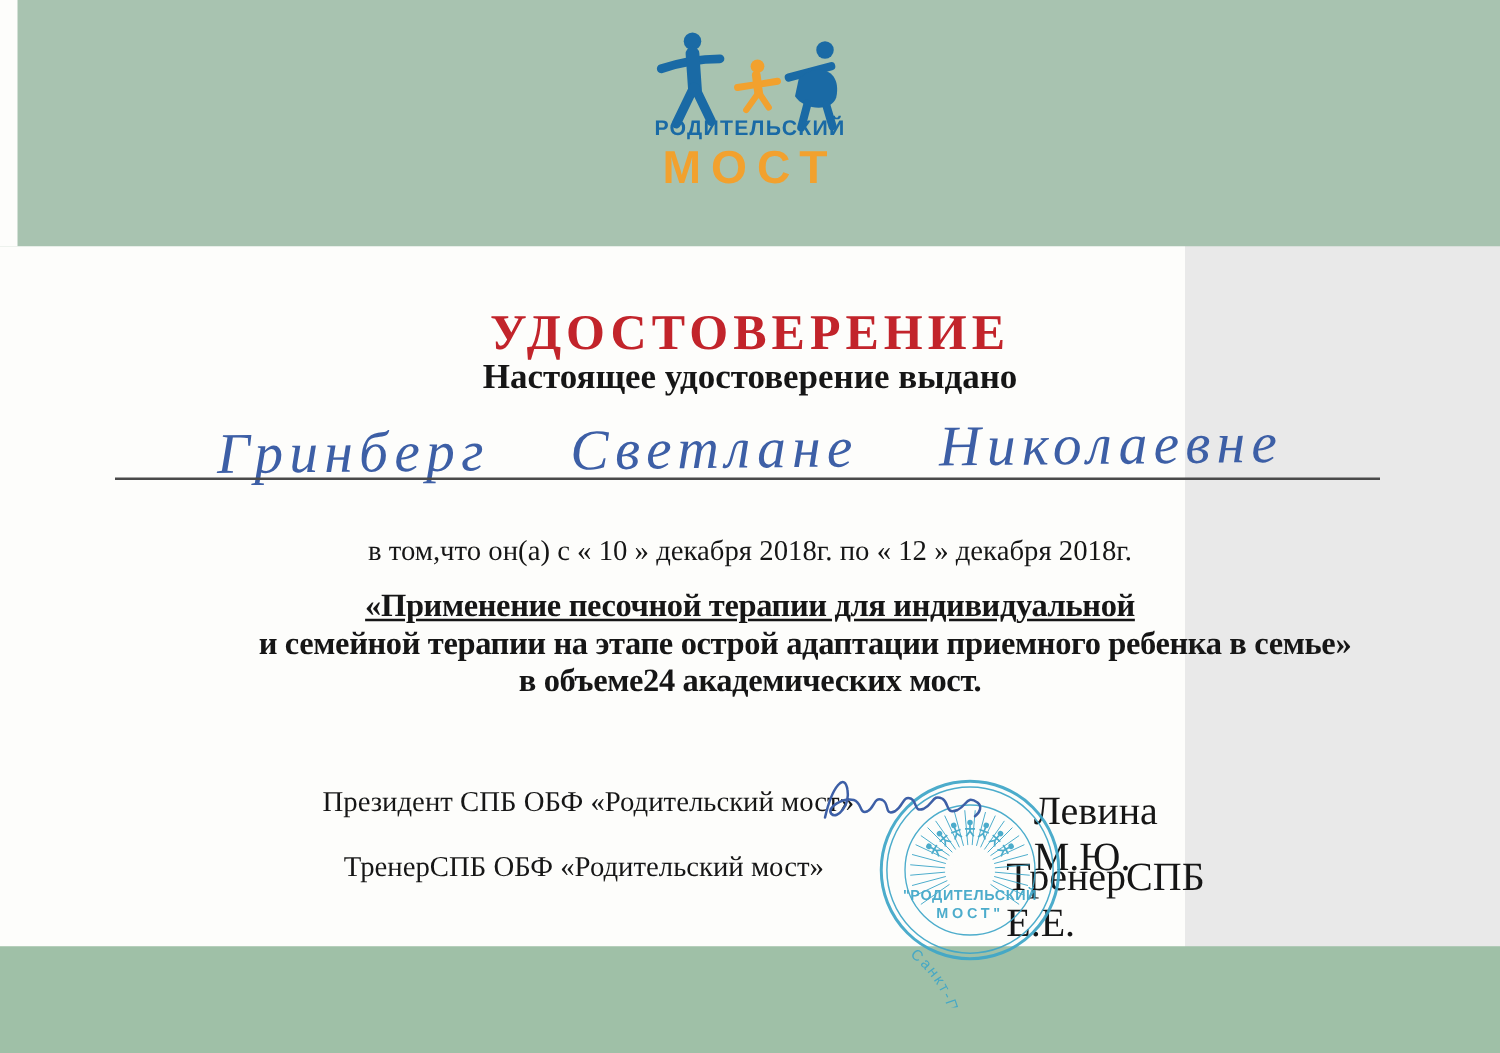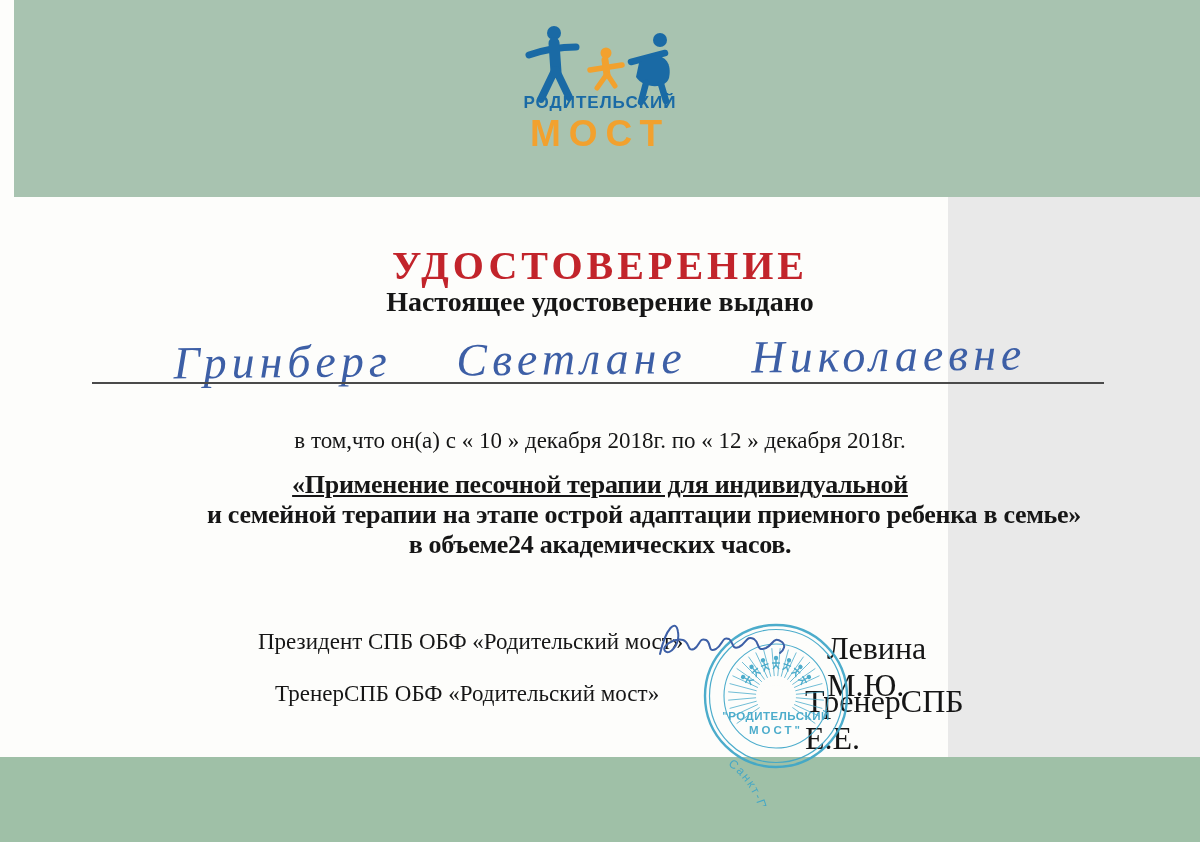--- a/index.html
+++ b/index.html
@@ -86,21 +86,21 @@
 
   <div class="abs centered cert-title">УДОСТОВЕРЕНИЕ</div>
   <div class="abs centered issued">Настоящее удостоверение выдано</div>
 
   <div class="abs centered recipient">Гринберг Светлане Николаевне</div>
   <div class="abs underline"></div>
 
   <div class="abs centered period">в том,что он(а) с  « 10 » декабря  2018г. по « 12 »  декабря  2018г.</div>
   <div class="abs centered prog prog1">«Применение песочной терапии для индивидуальной</div>
   <div class="abs centered prog prog2">и семейной терапии на этапе острой адаптации приемного ребенка в семье»</div>
-  <div class="abs centered prog prog3">в объеме24 академических часов.</div>
+  <div class="abs centered prog prog3">в объеме24 академических мост.</div>
 
   <div class="abs role role1">Президент СПБ ОБФ «Родительский мост»</div>
   <div class="abs role role2">ТренерСПБ ОБФ «Родительский мост»</div>
   <div class="abs sig-name name1">Левина М.Ю.</div>
   <div class="abs sig-name name2">ТренерСПБ Е.Е.</div>
 
   <svg class="abs stamp" viewBox="-110 -110 220 220">
     <defs>
       <path id="ringPath" d="M -48.2 68.8 A 84 84 0 1 1 -49.6 67.8"></path>
     </defs>

